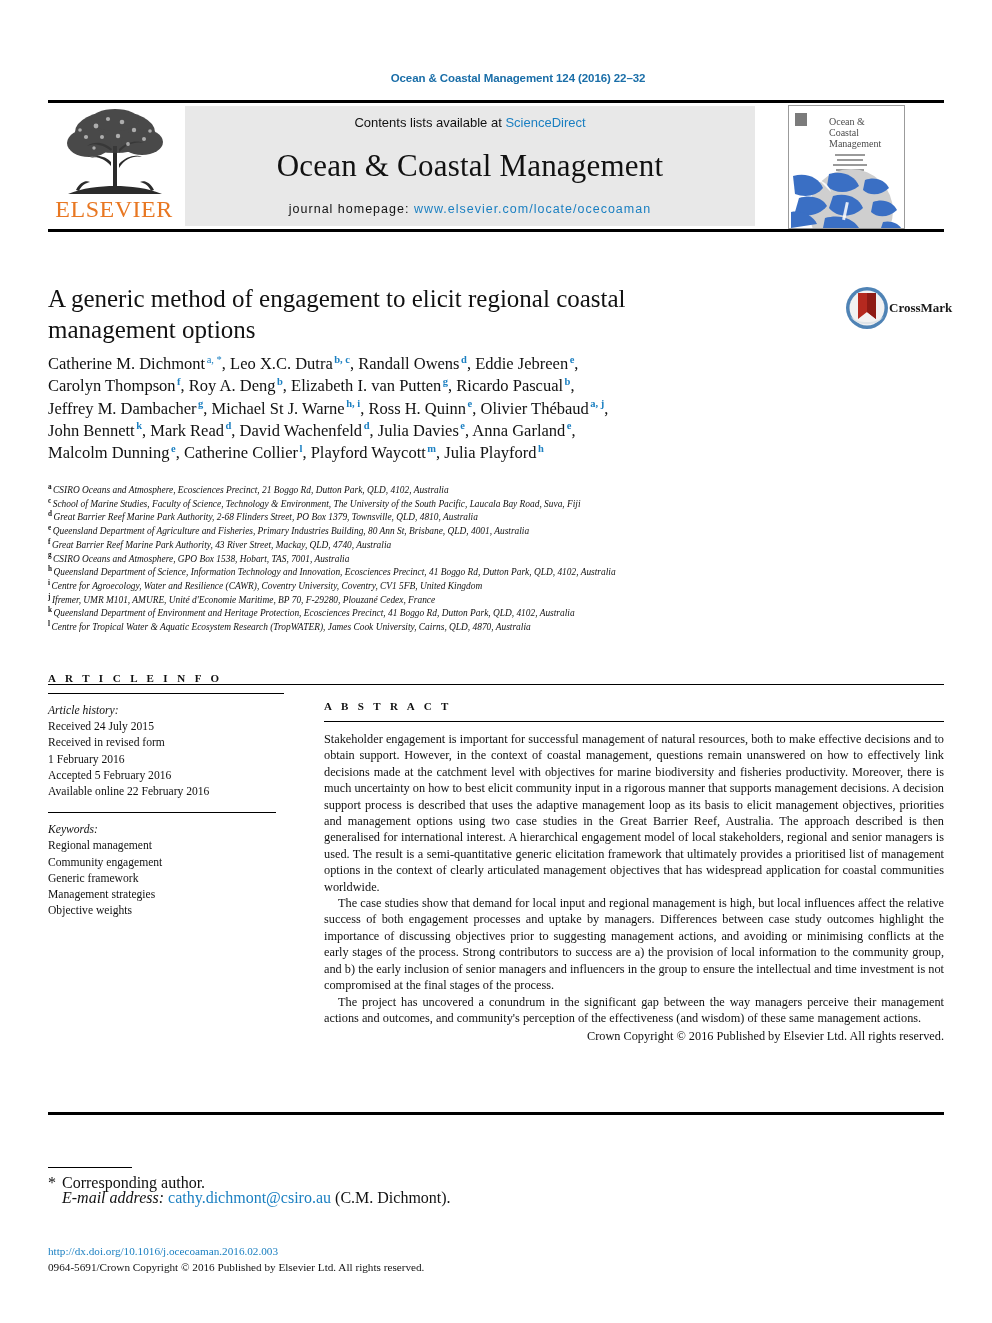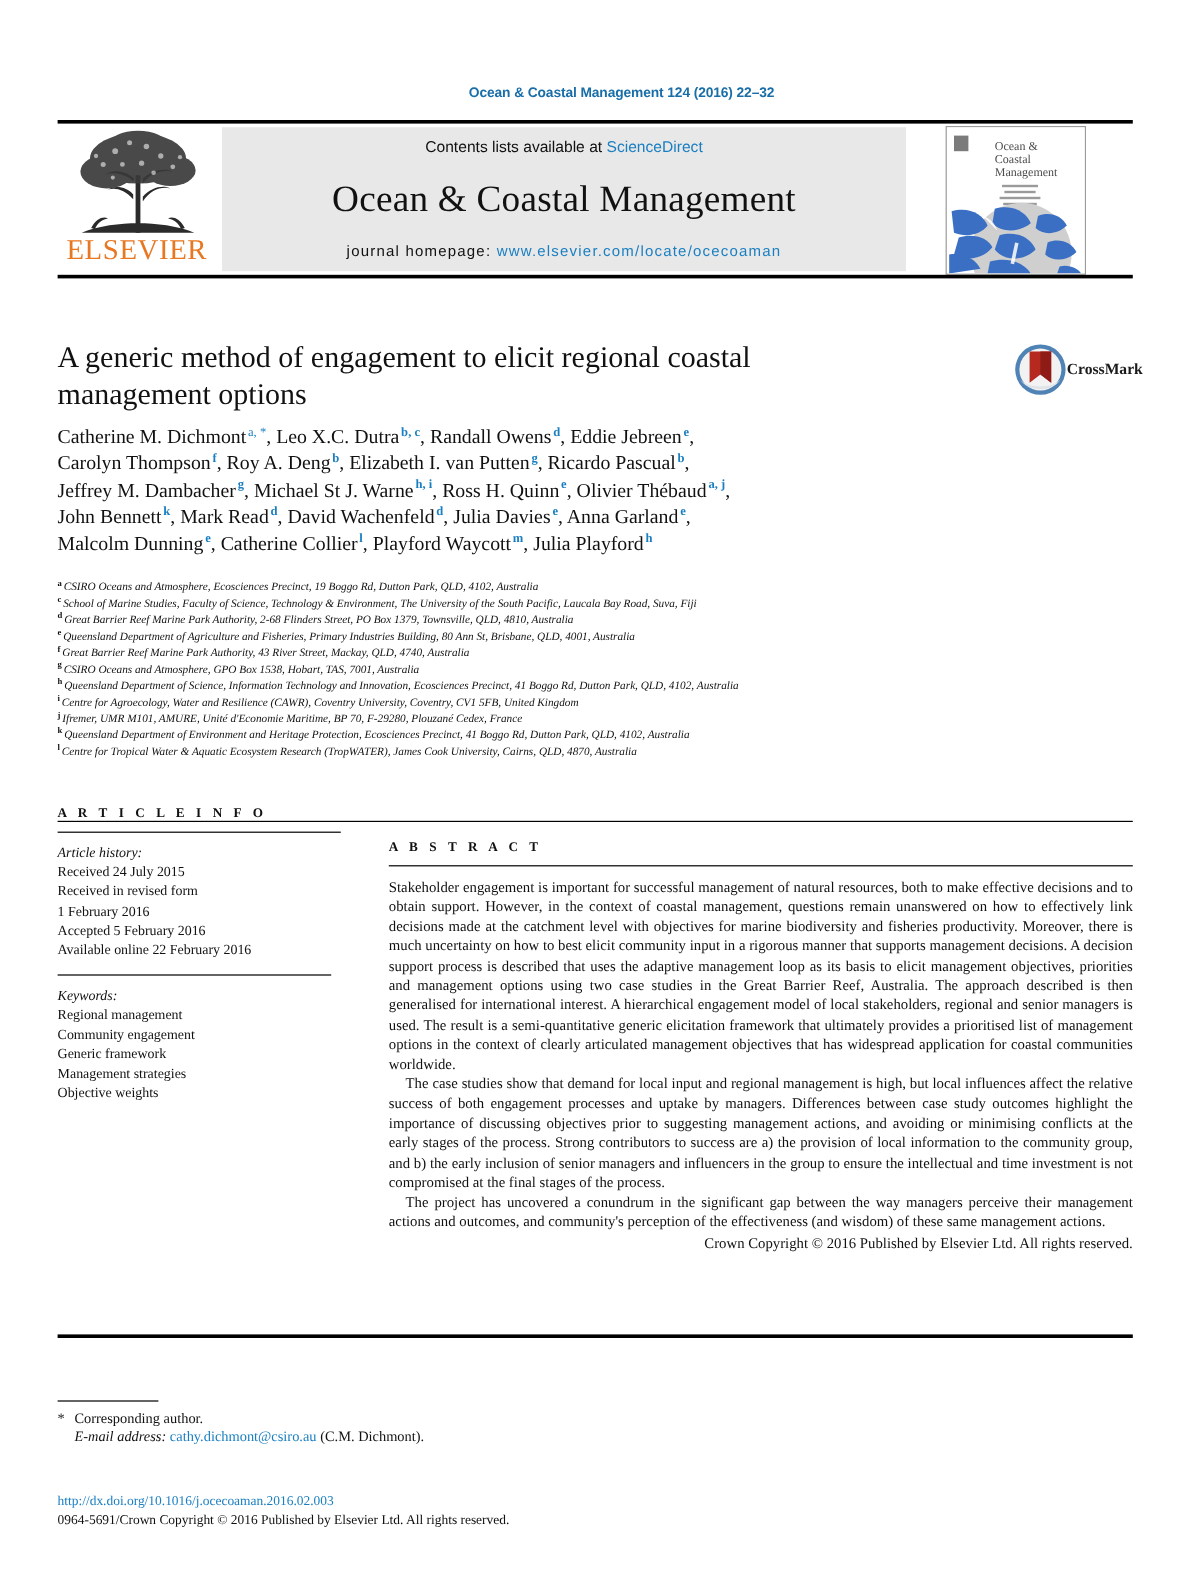--- a/index.html
+++ b/index.html
@@ -270,21 +270,21 @@
     position: absolute;
     left: 48px; top: 1167px;
     width: 84px; height: 1px;
     background: #000;
   }
   .footnotes {
     position: absolute;
     left: 48px; top: 1175px;
     width: 600px;
     font-family: "Liberation Serif", serif;
-    font-size: 12px;
+    font-size: 16px;
     line-height: 15px;
     color: #111;
   }
   .footnotes .fn-star {
     display: inline-block;
     width: 14px;
   }
   .footnotes .fn-email-label { font-style: italic; }
   .footnotes .fn-email { color: #1a7fc1; }
   .footnotes .fn-indent { padding-left: 14px; }
@@ -412,21 +412,21 @@
 
   <div class="authors">
       <div><span>Catherine M. Dichmont</span><sup class="star">a, *</sup><span>, Leo X.C. Dutra</span><sup>b, c</sup><span>, Randall Owens</span><sup>d</sup><span>, Eddie Jebreen</span><sup>e</sup><span>,</span></div>
       <div><span>Carolyn Thompson</span><sup>f</sup><span>, Roy A. Deng</span><sup>b</sup><span>, Elizabeth I. van Putten</span><sup>g</sup><span>, Ricardo Pascual</span><sup>b</sup><span>,</span></div>
       <div><span>Jeffrey M. Dambacher</span><sup>g</sup><span>, Michael St J. Warne</span><sup>h, i</sup><span>, Ross H. Quinn</span><sup>e</sup><span>, Olivier Thébaud</span><sup>a, j</sup><span>,</span></div>
       <div><span>John Bennett</span><sup>k</sup><span>, Mark Read</span><sup>d</sup><span>, David Wachenfeld</span><sup>d</sup><span>, Julia Davies</span><sup>e</sup><span>, Anna Garland</span><sup>e</sup><span>,</span></div>
       <div><span>Malcolm Dunning</span><sup>e</sup><span>, Catherine Collier</span><sup>l</sup><span>, Playford Waycott</span><sup>m</sup><span>, Julia Playford</span><sup>h</sup></div>
     </div>
 
   <div class="affiliations">
-      <div><span class="aff-mark">a</span><span>CSIRO Oceans and Atmosphere, Ecosciences Precinct, 19 Boggo Rd, Dutton Park, QLD, 4102, Australia</span></div>
+      <div><span class="aff-mark">a</span><span>CSIRO Oceans and Atmosphere, Ecosciences Precinct, 21 Boggo Rd, Dutton Park, QLD, 4102, Australia</span></div>
       <div><span class="aff-mark">c</span><span>School of Marine Studies, Faculty of Science, Technology &amp; Environment, The University of the South Pacific, Laucala Bay Road, Suva, Fiji</span></div>
       <div><span class="aff-mark">d</span><span>Great Barrier Reef Marine Park Authority, 2-68 Flinders Street, PO Box 1379, Townsville, QLD, 4810, Australia</span></div>
       <div><span class="aff-mark">e</span><span>Queensland Department of Agriculture and Fisheries, Primary Industries Building, 80 Ann St, Brisbane, QLD, 4001, Australia</span></div>
       <div><span class="aff-mark">f</span><span>Great Barrier Reef Marine Park Authority, 43 River Street, Mackay, QLD, 4740, Australia</span></div>
       <div><span class="aff-mark">g</span><span>CSIRO Oceans and Atmosphere, GPO Box 1538, Hobart, TAS, 7001, Australia</span></div>
       <div><span class="aff-mark">h</span><span>Queensland Department of Science, Information Technology and Innovation, Ecosciences Precinct, 41 Boggo Rd, Dutton Park, QLD, 4102, Australia</span></div>
       <div><span class="aff-mark">i</span><span>Centre for Agroecology, Water and Resilience (CAWR), Coventry University, Coventry, CV1 5FB, United Kingdom</span></div>
       <div><span class="aff-mark">j</span><span>Ifremer, UMR M101, AMURE, Unité d'Economie Maritime, BP 70, F-29280, Plouzané Cedex, France</span></div>
       <div><span class="aff-mark">k</span><span>Queensland Department of Environment and Heritage Protection, Ecosciences Precinct, 41 Boggo Rd, Dutton Park, QLD, 4102, Australia</span></div>
       <div><span class="aff-mark">l</span><span>Centre for Tropical Water &amp; Aquatic Ecosystem Research (TropWATER), James Cook University, Cairns, QLD, 4870, Australia</span></div>

